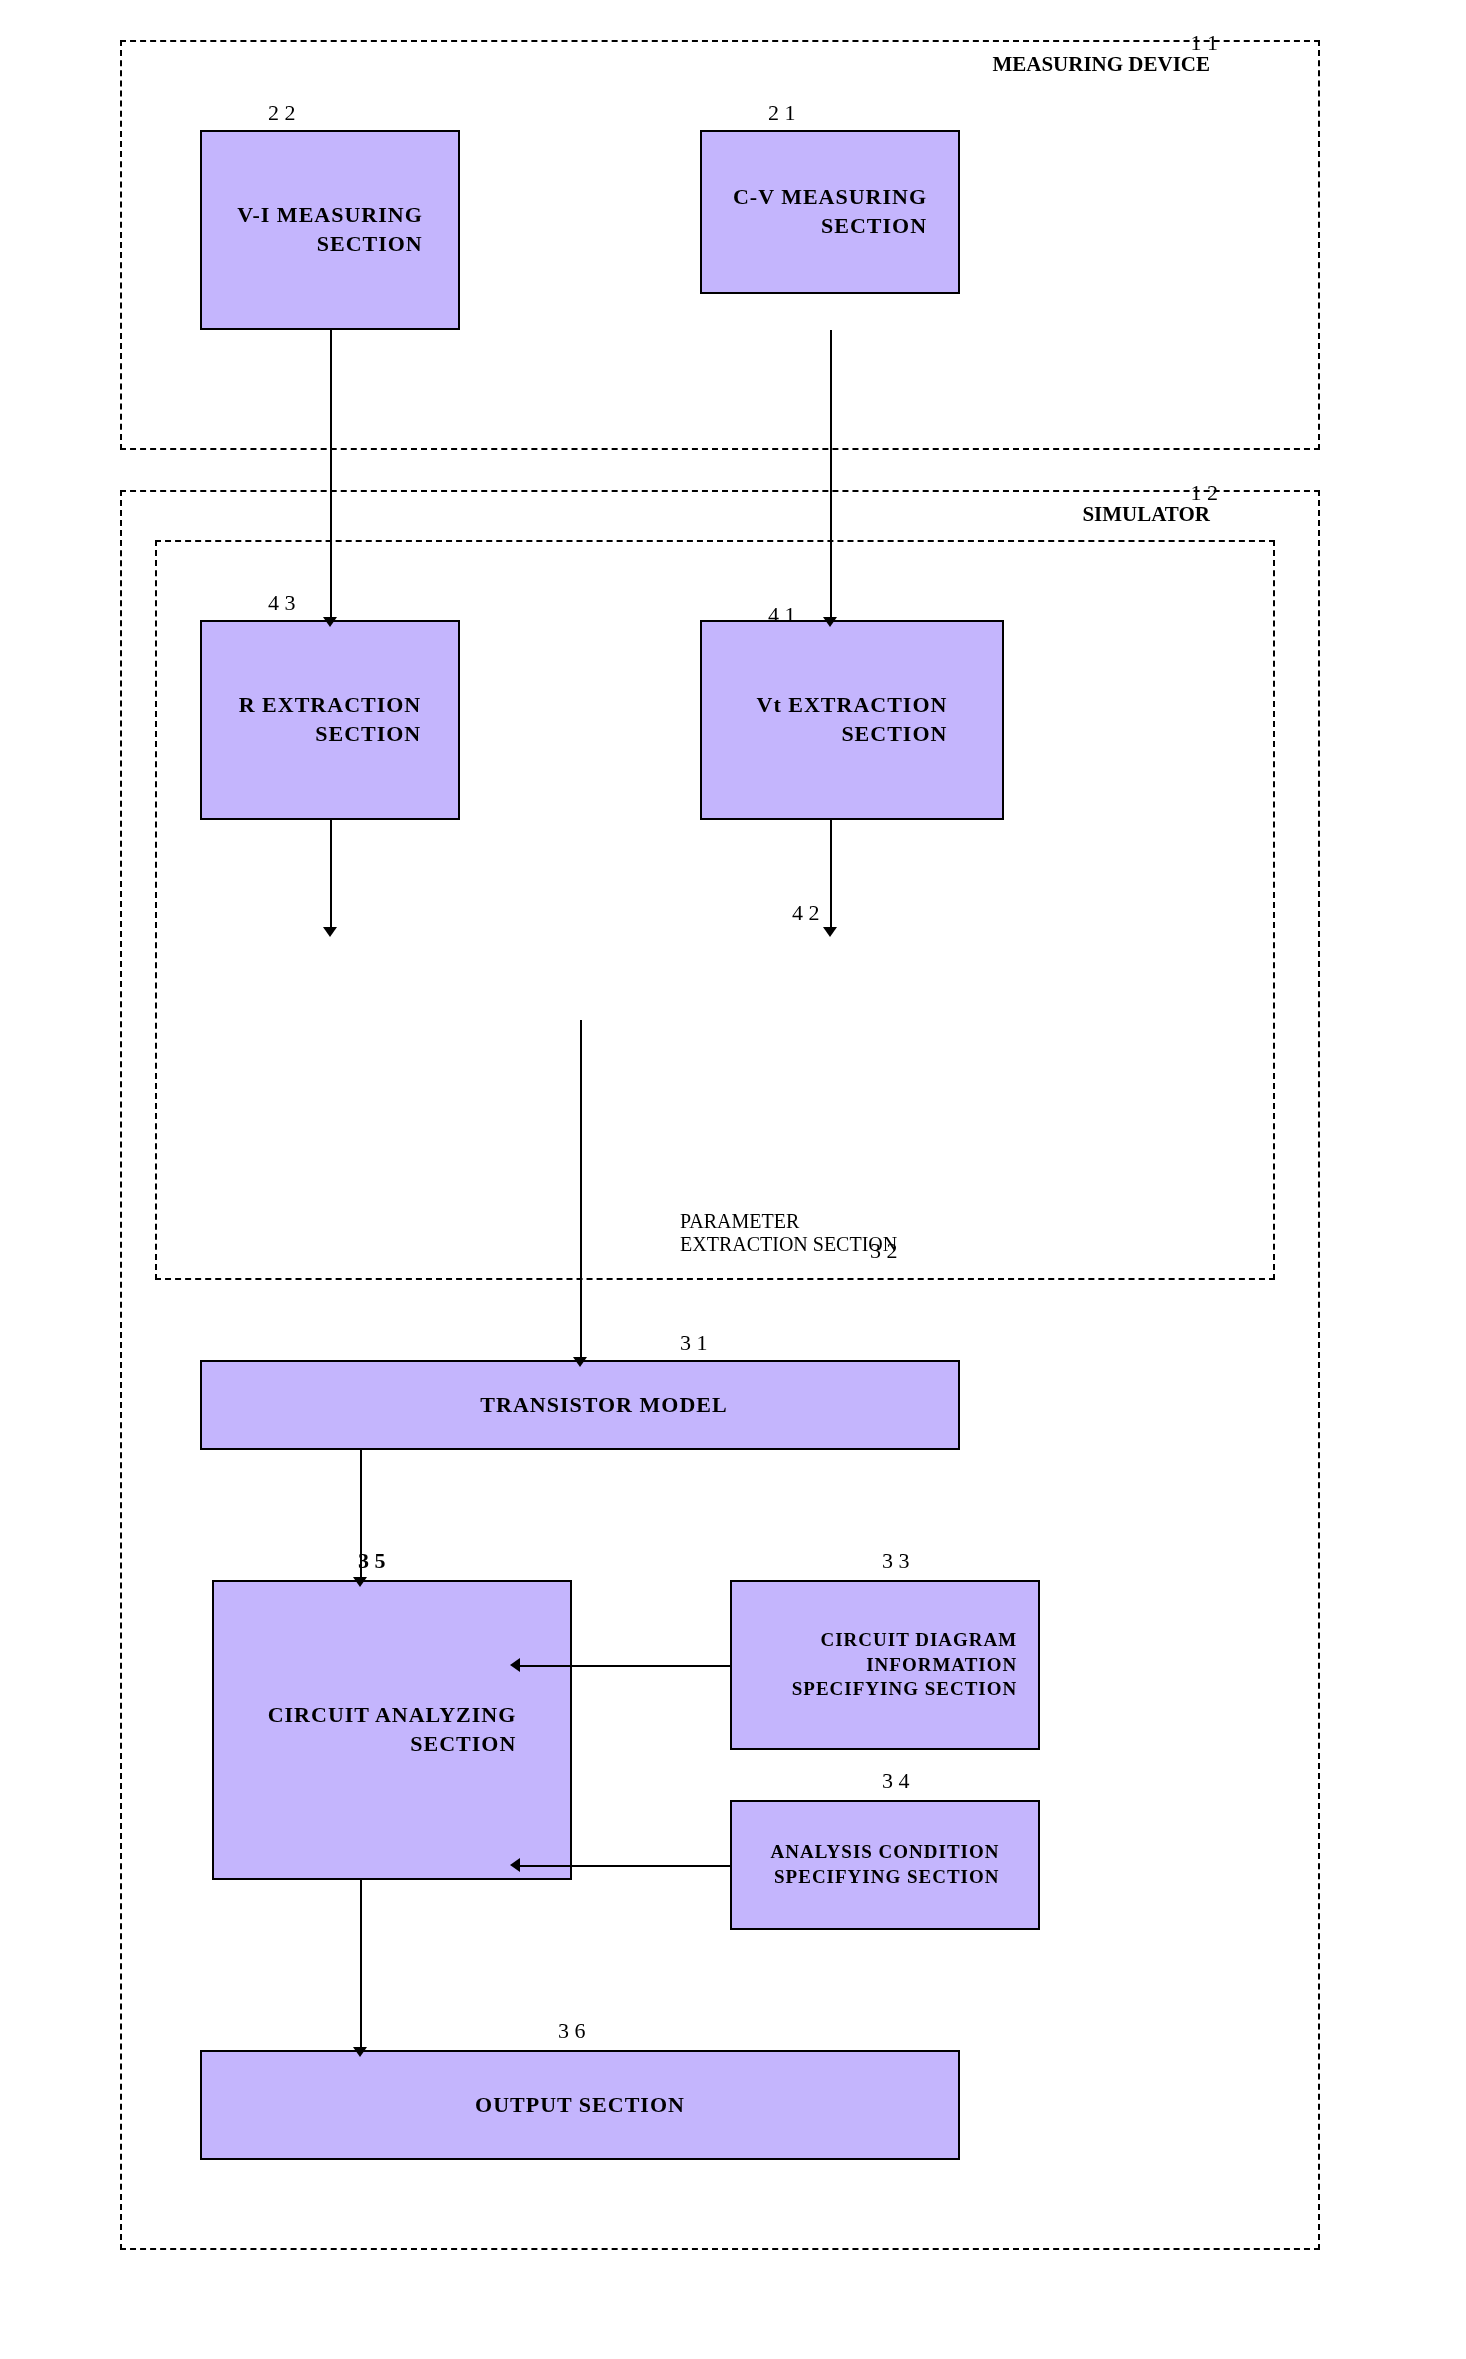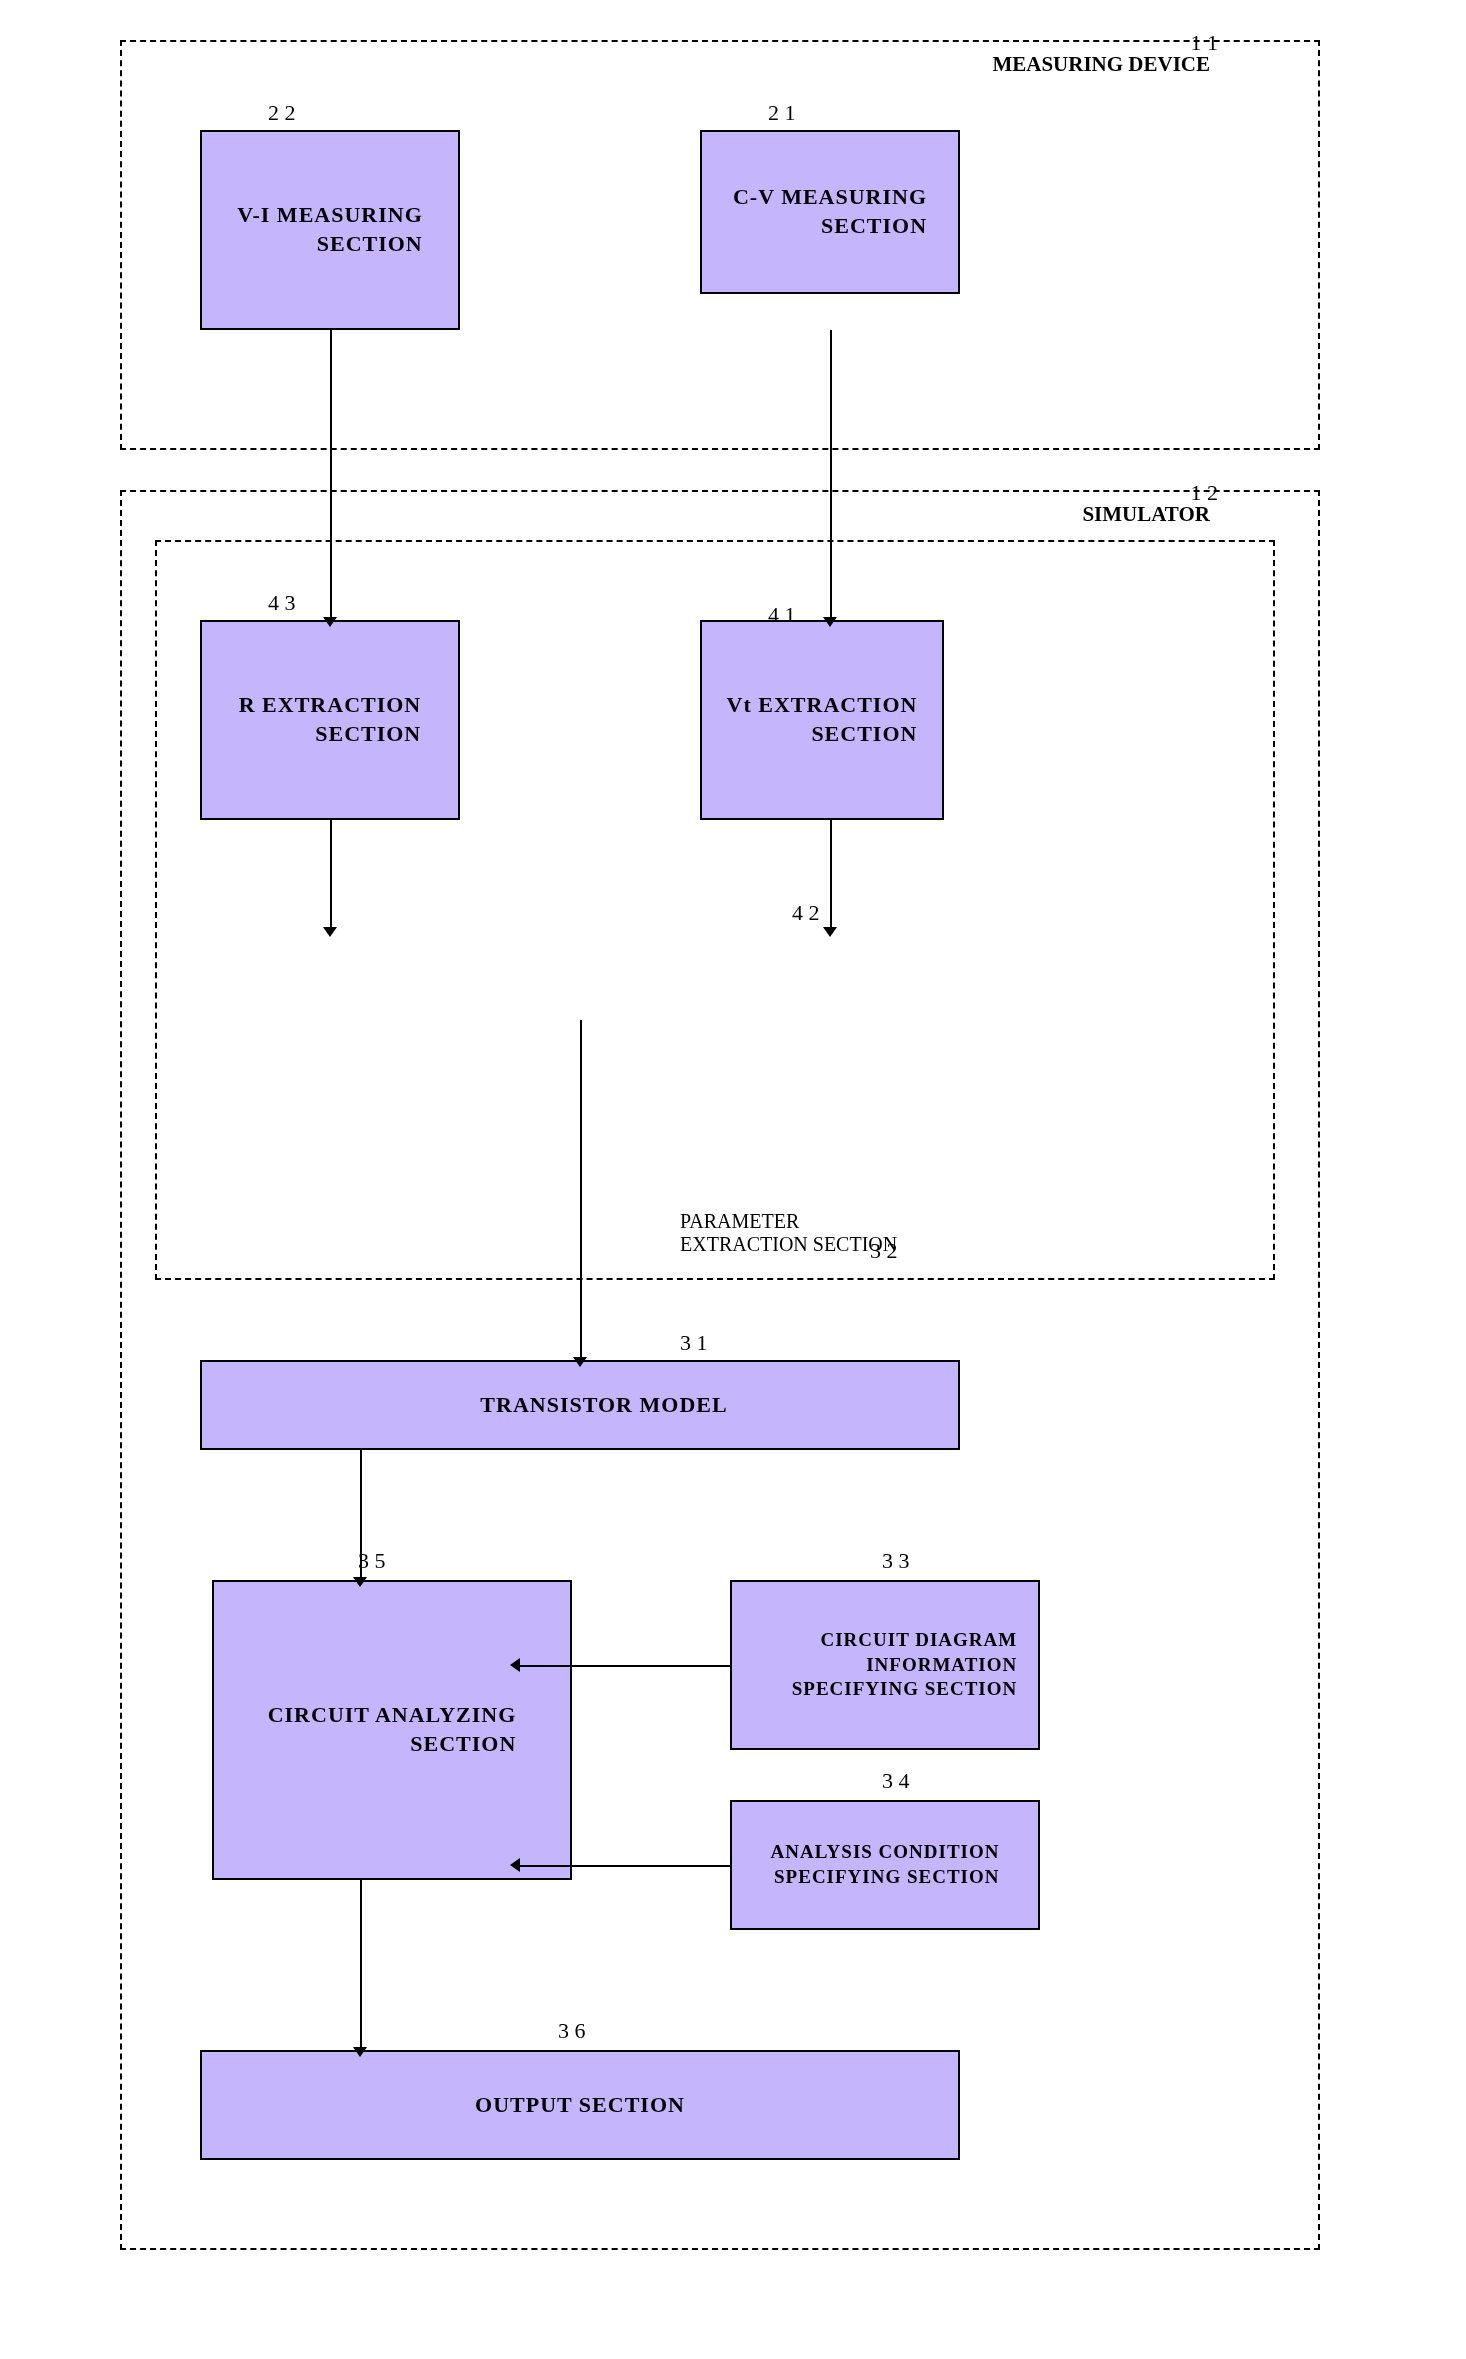--- a/index.html
+++ b/index.html
@@ -113,40 +113,40 @@
   <span class="section-label" style="left:680px; top:1210px; font-size:20px;">PARAMETER<br>EXTRACTION SECTION</span>
 
   <span class="ref-num" style="left:870px; top:1238px;">3 2</span>
 
   <div class="solid-box" style="left:200px; top:620px; width:260px; height:200px;">
     <span class="box-label">R EXTRACTION<br>SECTION</span>
   </div>
 
   <span class="ref-num" style="left:268px; top:590px;">4 3</span>
 
-  <div class="solid-box" style="left:700px; top:620px; width:244px; height:200px;">
+  <div class="solid-box" style="left:700px; top:620px; width:304px; height:200px;">
     <span class="box-label">Vt EXTRACTION<br>SECTION</span>
   </div>
 
   <span class="ref-num" style="left:768px; top:590px;margin-top:12px;">4 1</span>
 
 
   <span class="ref-num" style="left:792px; top:900px;">4 2</span>
 
   <div class="solid-box" style="left:200px; top:1360px; width:760px; height:90px;padding-left:48px;">
     <span class="box-label">TRANSISTOR MODEL</span>
   </div>
 
   <span class="ref-num" style="left:680px; top:1330px;">3 1</span>
 
   <div class="solid-box" style="left:212px; top:1580px; width:360px; height:300px;">
     <span class="box-label">CIRCUIT ANALYZING<br>SECTION</span>
   </div>
 
-  <span class="ref-num" style="left:358px; top:1548px;">3 5</span>
+  <span class="ref-num" style="left:358px; top:1548px;font-weight:bold;">3 5</span>
 
   <div class="solid-box" style="left:730px; top:1580px; width:310px; height:170px;padding-left:39px;">
     <span class="box-label" style="font-size:19px;">CIRCUIT DIAGRAM<br>INFORMATION<br>SPECIFYING SECTION</span>
   </div>
 
   <span class="ref-num" style="left:882px; top:1548px;">3 3</span>
 
   <div class="solid-box" style="left:730px; top:1800px; width:310px; height:130px;">
     <span class="box-label" style="font-size:19px;">ANALYSIS CONDITION<br>SPECIFYING SECTION</span>
   </div>

